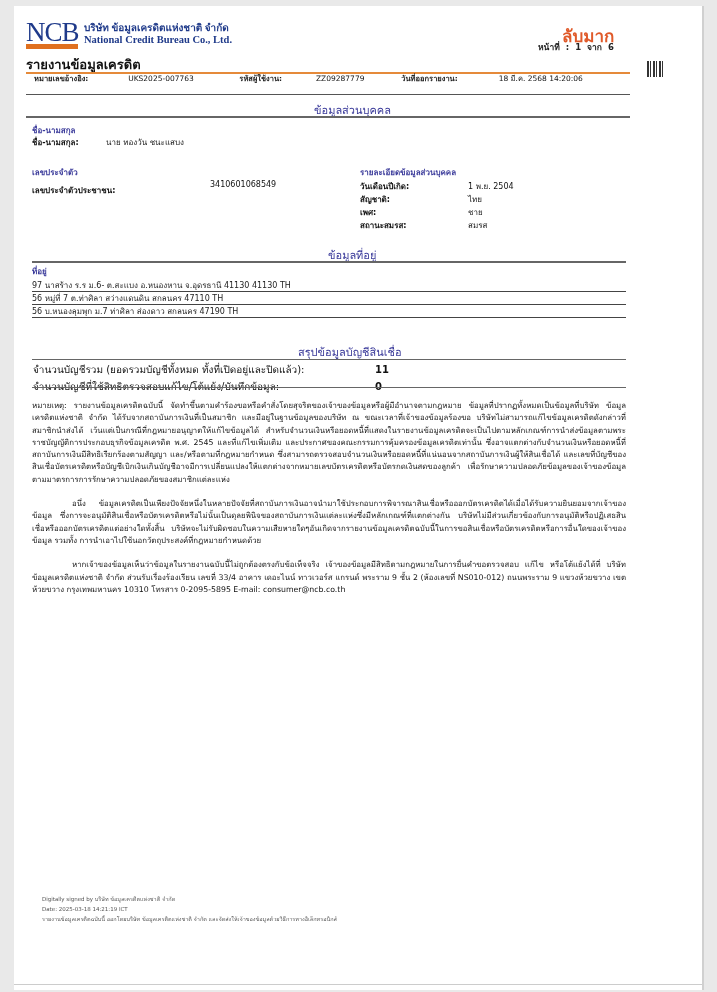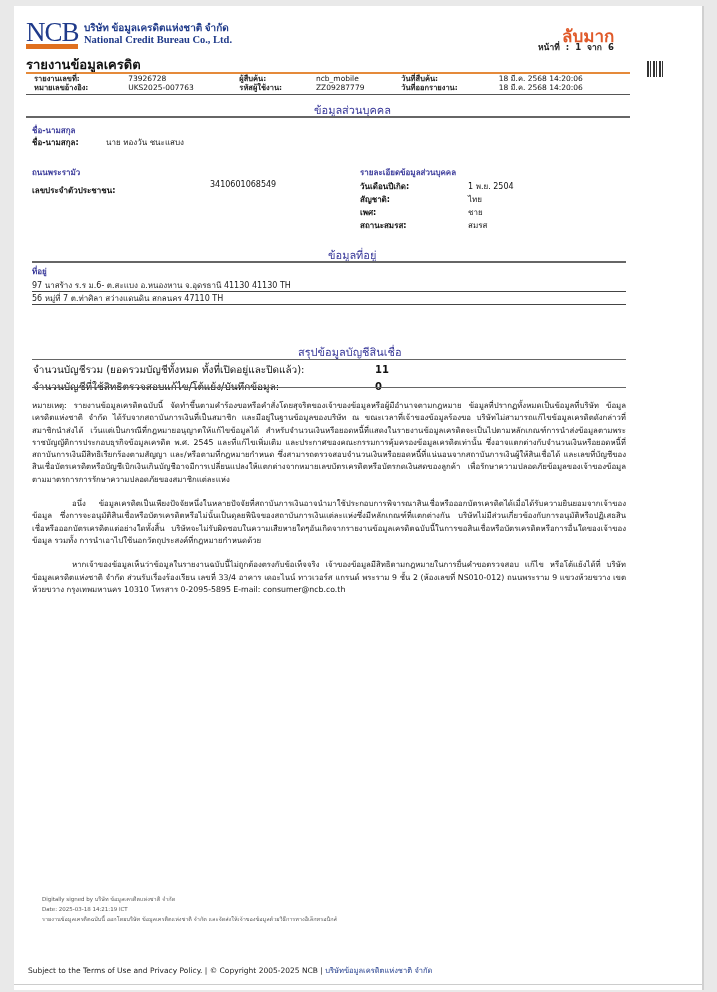--- a/index.html
+++ b/index.html
@@ -53,66 +53,59 @@
     <span>6</span>
   </div>
   <div class="abs qr"></div>
 
   <div class="abs report-title">รายงานข้อมูลเครดิต</div>
   <div class="abs orange-line"></div>
 
   <div class="abs meta">
     <table>
       <tbody>
-          <tr>
-        <td class="k">รายงานเลขที่:</td>
-        <td>73926728</td>
-        <td class="k">ผู้สืบค้น:</td>
-        <td>ncb_mobile</td>
-        <td class="k">วันที่สืบค้น:</td>
-        <td>18 มี.ค. 2568 14:20:06</td>
-      </tr>
       <tr>
         <td class="k">หมายเลขอ้างอิง:</td>
         <td>UKS2025-007763</td>
         <td class="k">รหัสผู้ใช้งาน:</td>
         <td>ZZ09287779</td>
         <td class="k">วันที่ออกรายงาน:</td>
         <td>18 มี.ค. 2568 14:20:06</td>
       </tr>
     </tbody>
       </table>
   </div>
   <div class="abs meta-line"></div>
 
   <div class="abs sec-title" style="left:300px;top:95px;">ข้อมูลส่วนบุคคล</div>
   <div class="abs sec-rule" style="left:12px;top:110px;width:604px;"></div>
   <div class="abs sub-head" style="left:18px;top:118px;">ชื่อ-นามสกุล</div>
   <div class="abs lbl" style="left:18px;top:130px;">ชื่อ-นามสกุล:</div>
   <div class="abs val" style="left:92px;top:130px;">นาย ทองวัน ชนะแสบง</div>
 
-  <div class="abs sub-head" style="left:18px;top:160px;">ถนนพระรามัว</div>
+  <div class="abs sub-head" style="left:18px;top:160px;">เลขประจำตัว</div>
   <div class="abs lbl" style="left:18px;top:178px;">เลขประจำตัวประชาชน:</div>
   <div class="abs val" style="left:196px;top:174px;">3410601068549</div>
 
   <div class="abs sub-head" style="left:346px;top:160px;">รายละเอียดข้อมูลส่วนบุคคล</div>
   <div class="abs lbl" style="left:346px;top:174px;">วันเดือนปีเกิด:</div>
   <div class="abs val" style="left:454px;top:174px;">1 พ.ย. 2504</div>
   <div class="abs lbl" style="left:346px;top:187px;">สัญชาติ:</div>
   <div class="abs val" style="left:454px;top:187px;">ไทย</div>
   <div class="abs lbl" style="left:346px;top:200px;">เพศ:</div>
   <div class="abs val" style="left:454px;top:200px;">ชาย</div>
   <div class="abs lbl" style="left:346px;top:213px;">สถานะสมรส:</div>
   <div class="abs val" style="left:454px;top:213px;">สมรส</div>
 
   <div class="abs sec-title" style="left:314px;top:240px;">ข้อมูลที่อยู่</div>
   <div class="abs sec-rule" style="left:18px;top:255px;width:594px;"></div>
   <div class="abs sub-head" style="left:18px;top:259px;">ที่อยู่</div>
   <div class="abs addr" style="top:274px;">97 นาสร้าง ร.ร ม.6- ต.สะแบง อ.หนองหาน จ.อุดรธานี 41130 41130 TH</div>
   <div class="abs addr" style="top:287px;">56 หมู่ที่ 7 ต.ท่าศิลา สว่างแดนดิน สกลนคร 47110 TH</div>
+  <div class="abs addr" style="top:300px;">56 บ.หนองลุมพุก ม.7 ท่าศิลา ส่องดาว สกลนคร 47190 TH</div>
 
   <div class="abs sec-title" style="left:284px;top:337px;">สรุปข้อมูลบัญชีสินเชื่อ</div>
   <div class="abs sec-rule" style="left:18px;top:353px;width:594px;height:1px;"></div>
   <table class="abs sum-table" style="top:355px;">
     <tbody>
         <tr>
       <td style="width:340px;">จำนวนบัญชีรวม (ยอดรวมบัญชีทั้งหมด ทั้งที่เปิดอยู่และปิดแล้ว):</td>
       <td style="font-weight:bold;">11</td>
     </tr>
     <tr>
@@ -128,19 +121,14 @@
     <p style="text-indent:40px;">อนึ่ง ข้อมูลเครดิตเป็นเพียงปัจจัยหนึ่งในหลายปัจจัยที่สถาบันการเงินอาจนำมาใช้ประกอบการพิจารณาสินเชื่อหรือออกบัตรเครดิตได้เมื่อได้รับความยินยอมจากเจ้าของข้อมูล ซึ่งการจะอนุมัติสินเชื่อหรือบัตรเครดิตหรือไม่นั้นเป็นดุลยพินิจของสถาบันการเงินแต่ละแห่งซึ่งมีหลักเกณฑ์ที่แตกต่างกัน บริษัทไม่มีส่วนเกี่ยวข้องกับการอนุมัติหรือปฏิเสธสินเชื่อหรือออกบัตรเครดิตแต่อย่างใดทั้งสิ้น บริษัทจะไม่รับผิดชอบในความเสียหายใดๆอันเกิดจากรายงานข้อมูลเครดิตฉบับนี้ในการขอสินเชื่อหรือบัตรเครดิตหรือการอื่นใดของเจ้าของข้อมูล รวมทั้ง การนำเอาไปใช้นอกวัตถุประสงค์ที่กฎหมายกำหนดด้วย</p>
     <p style="text-indent:40px;">หากเจ้าของข้อมูลเห็นว่าข้อมูลในรายงานฉบับนี้ไม่ถูกต้องตรงกับข้อเท็จจริง เจ้าของข้อมูลมีสิทธิตามกฎหมายในการยื่นคำขอตรวจสอบ แก้ไข หรือโต้แย้งได้ที่ บริษัท ข้อมูลเครดิตแห่งชาติ จำกัด ส่วนรับเรื่องร้องเรียน เลขที่ 33/4 อาคาร เดอะไนน์ ทาวเวอร์ส แกรนด์ พระราม 9 ชั้น 2 (ห้องเลขที่ NS010-012) ถนนพระราม 9 แขวงห้วยขวาง เขตห้วยขวาง กรุงเทพมหานคร 10310 โทรสาร 0-2095-5895 E-mail: consumer@ncb.co.th</p>
   </div>
 
   <div class="abs sig" style="top:888px;">
     <div>Digitally signed by บริษัท ข้อมูลเครดิตแห่งชาติ จำกัด</div>
     <div>Date: 2025-03-18 14:21:19 ICT</div>
     <div>รายงานข้อมูลเครดิตฉบับนี้ ออกโดยบริษัท ข้อมูลเครดิตแห่งชาติ จำกัด และจัดส่งให้เจ้าของข้อมูลด้วยวิธีการทางอิเล็กทรอนิกส์</div>
   </div>
 
-  <div class="abs foot">
-    <span>Subject to the Terms of Use and Privacy Policy.</span>
-    <span>| © Copyright 2005-2025 NCB |</span>
-    <span class="link">บริษัทข้อมูลเครดิตแห่งชาติ จำกัด</span>
-  </div>
   <div class="abs foot-line"></div>
 </div>
 
 </body></html>

